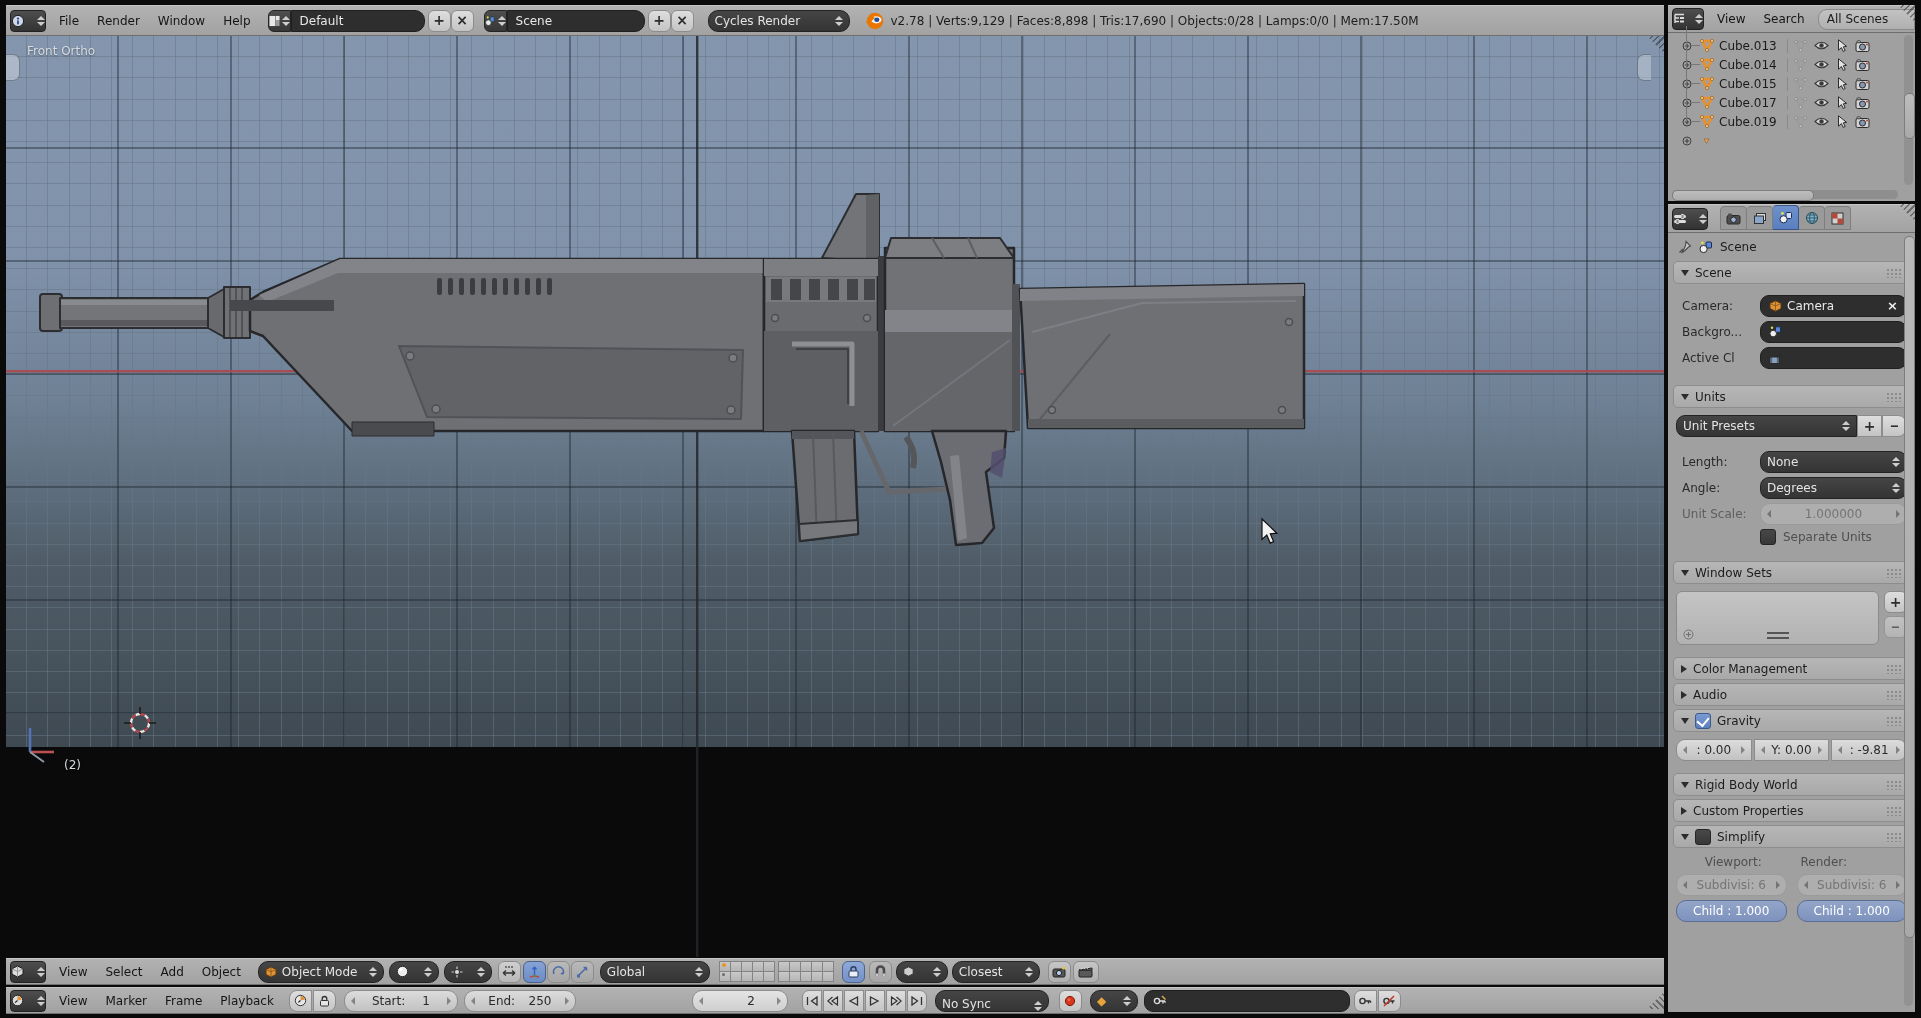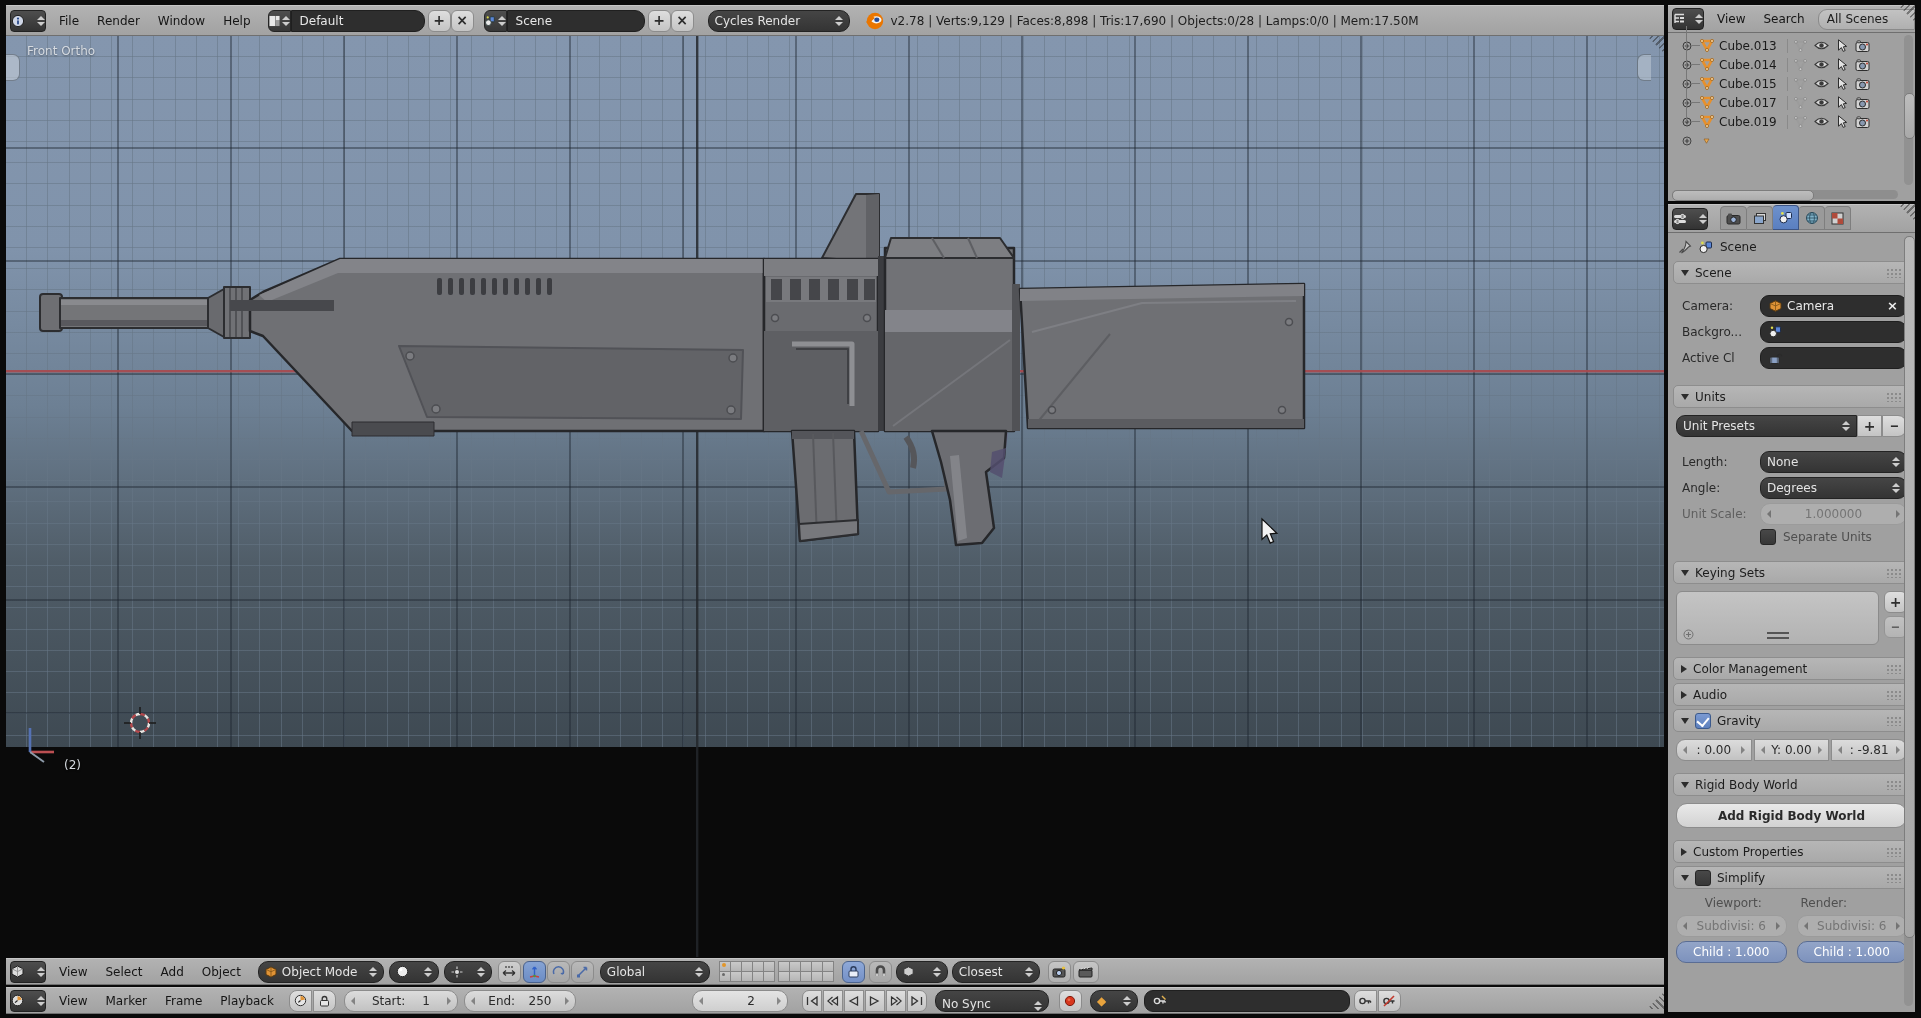--- a/index.html
+++ b/index.html
@@ -836,21 +836,21 @@
         </div>
       </div>
       <div class="row" style="margin-left:84px;gap:7px;">
         <span class="cb"></span>
         <span style="color:#4f4f4f;">Separate Units</span>
       </div>
     </div>
 
     <div class="phead">
       <span class="tri-d"></span>
-      <span>Keying Sets</span>
+      <span>Window Sets</span>
         <span class="grip"></span>
     </div>
     <div class="pbody" style="display:flex;gap:5px;">
       <div style="flex:1;height:52px;background:linear-gradient(#c4c4c4,#b2b2b2);border:1px solid #8b8b8b;border-radius:6px;position:relative;">
         <svg width="11" height="11" viewBox="0 0 11 11" style="position:absolute;left:6px;bottom:4px;opacity:.7">
             <circle cx="5.5" cy="5.5" r="4.5" fill="none" stroke="#555"></circle>
             <path d="M5.5 3 V8 M3 5.5 H8" stroke="#555" stroke-width="1.1"></path>
           </svg>
         <div style="position:absolute;left:50%;bottom:5px;transform:translateX(-50%);width:22px;border-top:2px solid #555;border-bottom:2px solid #555;height:3px;"></div>
       </div>
@@ -890,23 +890,20 @@
         </div>
       <div class="pill numarr numarr2" style="flex:1;border-radius:0 9px 9px 0;">
           <span style="margin:4px auto">: -9.81</span>
         </div>
     </div>
 
     <div class="phead">
       <span class="tri-d"></span>
       <span>Rigid Body World</span>
         <span class="grip"></span>
-    </div>
-    <div class="pbody">
-      <div class="pill" style="height:23px;background:linear-gradient(#e9e9e9,#d2d2d2);font-weight:bold;border-radius:11px;">Add Rigid Body World</div>
     </div>
 
     <div class="phead">
       <span class="tri-r"></span>
       <span>Custom Properties</span>
         <span class="grip"></span>
     </div>
 
     <div class="phead">
       <span class="tri-d"></span>

